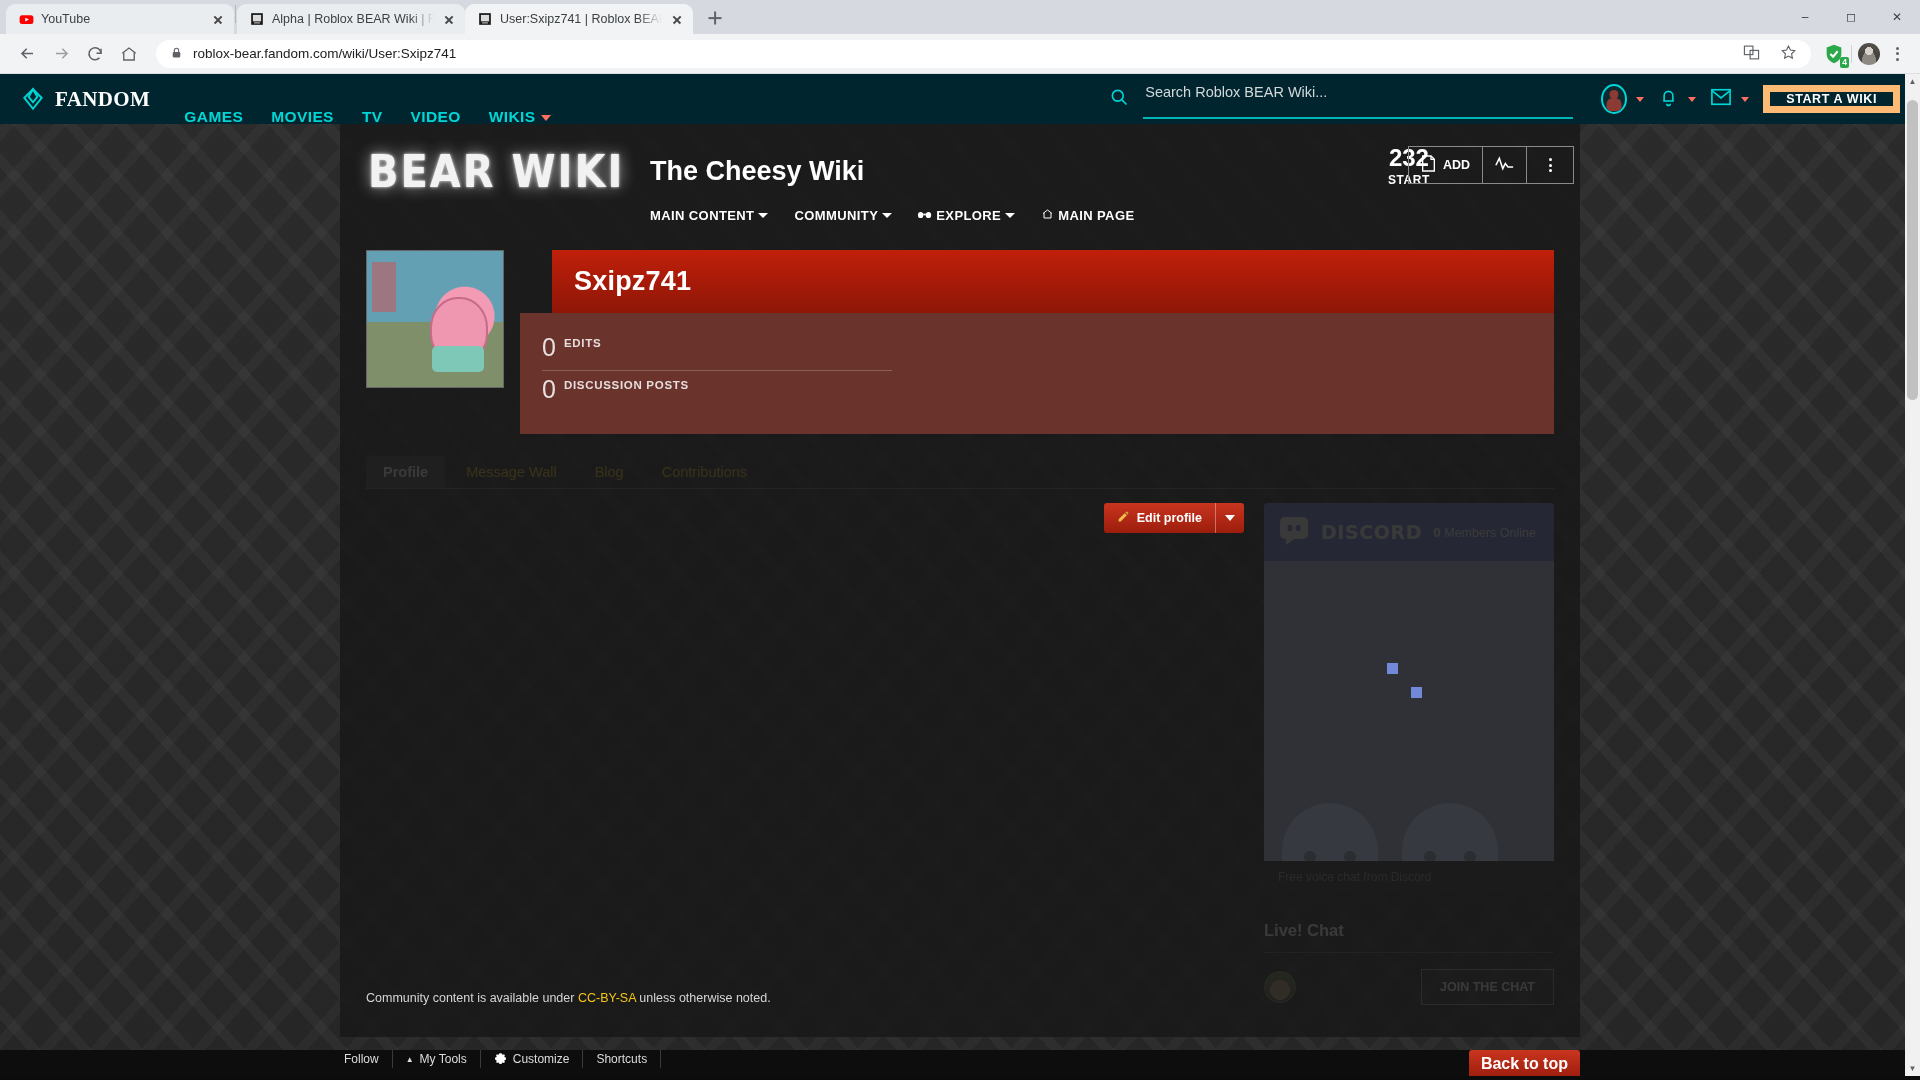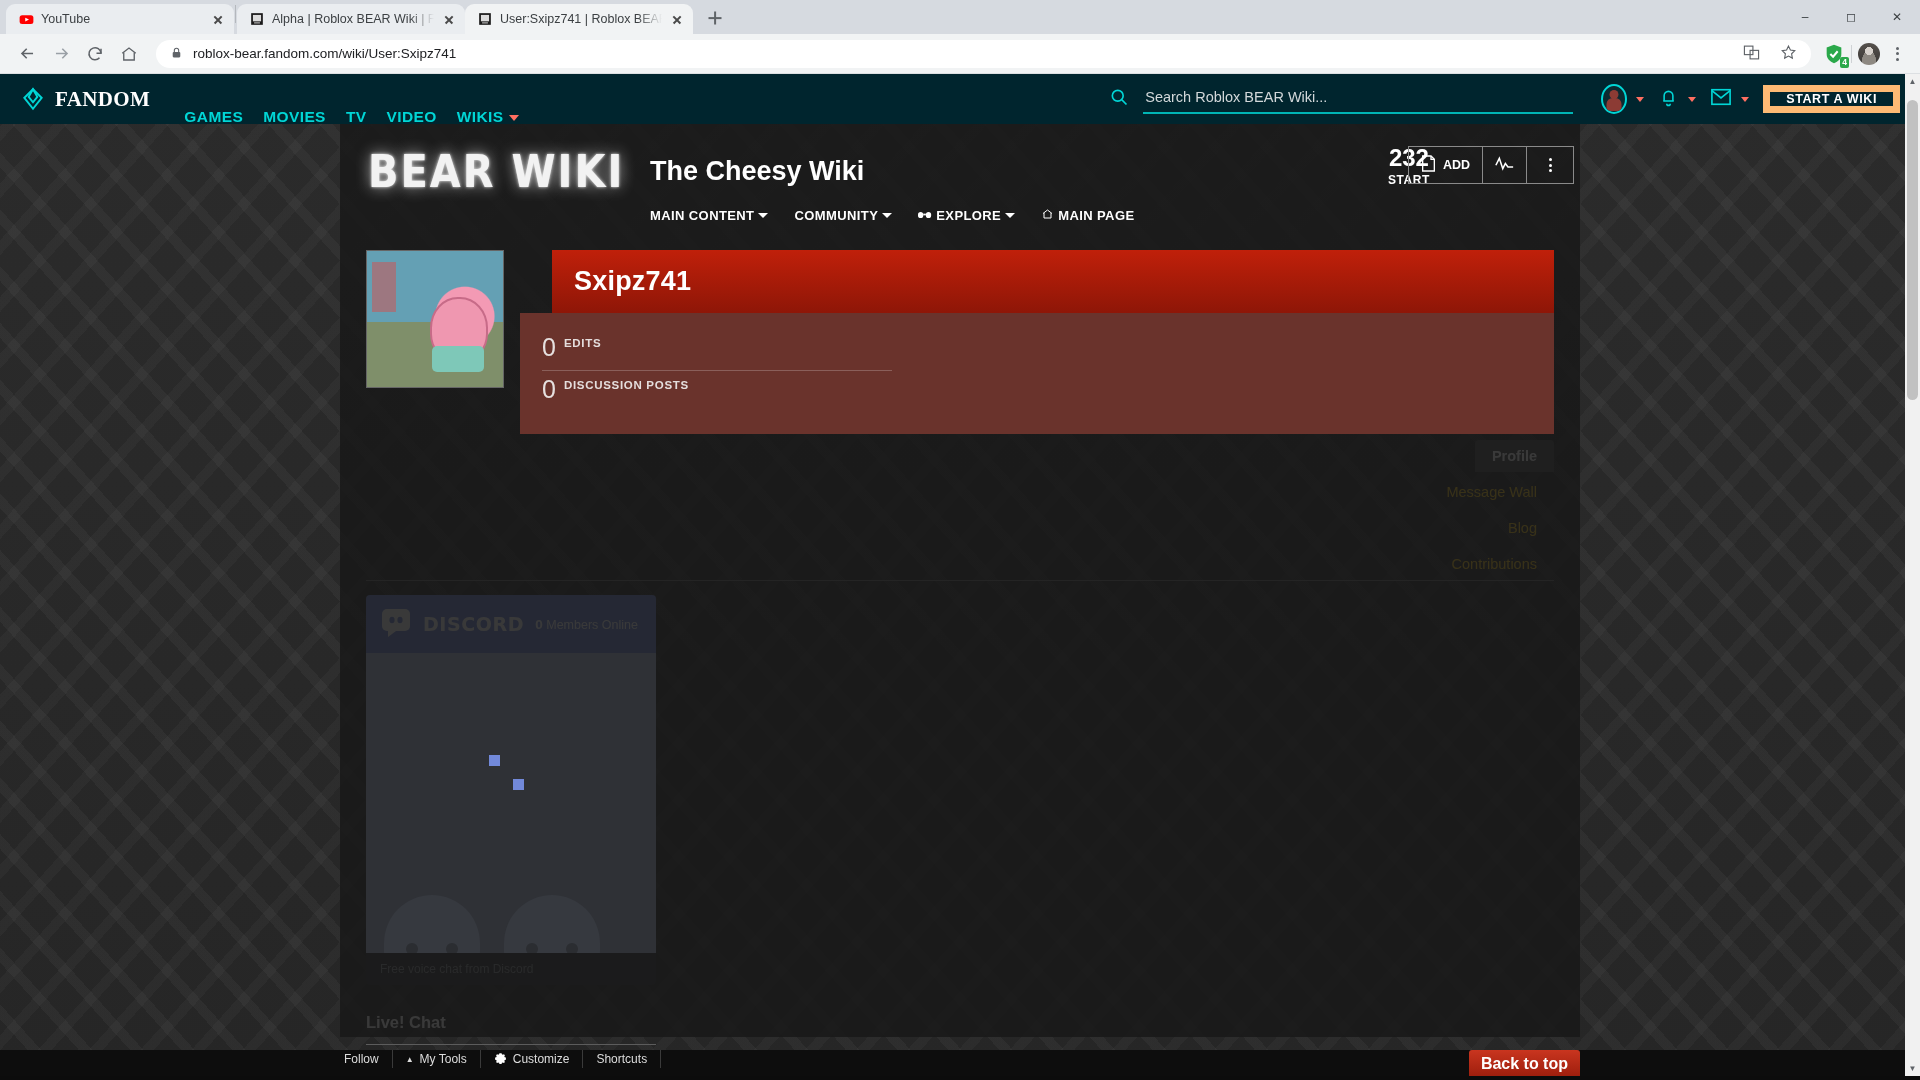--- a/index.html
+++ b/index.html
@@ -78,29 +78,29 @@
       repeating-linear-gradient(-48deg, rgba(255,255,255,.028) 0 10px, transparent 10px 38px),
       linear-gradient(#2b2b2b, #262626);
   }
 
   
   .fandom-bar {
     height: 50px; background: #00252e; display: flex; align-items: center;
     padding: 0 20px; position: relative; z-index: 5;
   }
   .fd-logo { display:flex; align-items:center; gap:9px; color:#fff; font-weight:bold; font-size:21px; letter-spacing:.4px; margin-right: 34px; font-family: Liberation Serif, serif;}
-  .fd-nav { display:flex; align-items:center; gap: 20px; margin-top: 36px; }
+  .fd-nav { display:flex; align-items:center; gap: 28px; margin-top: 36px; }
   .fd-link { color:#00d6d6; font-weight:bold; font-size:15.5px; letter-spacing:.4px; }
   .caret { width:0;height:0;border-left:5px solid transparent;border-right:5px solid transparent;border-top:6px solid #ff6f61; display:inline-block; margin-left:5px; vertical-align:middle;}
   .caret.sm { border-left-width:4px;border-right-width:4px;border-top-width:5px;}
   .fd-right { margin-left:auto; display:flex; align-items:center; gap: 14px;}
   .fd-search { display:flex; align-items:center; gap:14px; margin-right: 14px;}
   .fd-search-input {
     width: 430px; border: none; border-bottom: 2px solid #00b5b5; background: transparent;
-    color: #8b5cf6; font-size: 14.5px; padding: 4px 2px 7px; outline: none;
+    color: #8b5cf6; font-size: 14.5px; padding: 4px 2px 17px; outline: none;
     font-family: "Liberation Sans", sans-serif;
   }
   .fd-search-input::placeholder { color: #d2d8da; }
   .fd-ico-wrap { display:flex; align-items:center; gap:4px; }
   .fd-avatar { width: 26px; height: 30px; border-radius: 13px/15px; border:2px solid #00d6d6; background:#0b2a31; overflow:hidden; position:relative;}
   .fd-avatar::before { content:""; position:absolute; left:50%; top:4px; transform:translateX(-50%); width:9px;height:9px;border-radius:50%;background:#8c3b34;}
   .fd-avatar::after { content:""; position:absolute; left:50%; bottom:1px; transform:translateX(-50%); width:15px;height:13px;border-radius:6px 6px 0 0;background:#8c3b34;}
   .start-wiki {
     border: 7px solid #fdba74; color:#fff; font-weight:bold; font-size:12.5px;
     padding: 0 16px; letter-spacing:.6px; background:transparent;
@@ -148,21 +148,21 @@
     background: linear-gradient(#c0200a, #8e1607); padding: 16px 22px; color:#fff;margin-left:32px;
   }
   .ucard-name { font-size: 27px; font-weight: bold; letter-spacing:.2px; }
   .ucard-body { background: #6a332c; padding: 16px 22px 22px; }
   .stat { display:flex; align-items:flex-start; gap:8px; padding: 6px 0 10px;}
   .stat-num { font-size: 25px; color:#e6e0df; line-height:1;}
   .stat-lbl { font-size: 11.5px; color:#e5dedd; font-weight:bold; letter-spacing:.7px; margin-top:2px;}
   .stat-div { height:1px; background: rgba(255,255,255,.22); width: 350px; }
 
   
-  .ptabs { margin: 6px 26px 0; border-bottom: 1px solid #6d6d6d; display:flex; align-items:flex-end; gap: 4px; flex-direction: column;}
+  .ptabs { margin: 22px 26px 0; border-bottom: 1px solid #6d6d6d; display:flex; align-items:flex-end; gap: 4px;}
   .ptab { padding: 8px 17px; font-size: 14.5px; color:#f5c518; }
   .ptab.active { background: #4a4a4a; color:#fff; font-weight:bold; border-radius: 4px 4px 0 0;}
 
   
   .content-row { display:flex; padding: 14px 26px 0; gap: 20px;}
   .content-main { flex: 1; min-height: 330px; position: relative; }
   .edit-wrap { display:flex; justify-content:flex-end; }
   .edit-btn {
     background: linear-gradient(#c9351f,#9c1d0c); color:#fff; font-size:12.5px; font-weight:bold;
     padding: 7px 13px; display:flex; align-items:center; gap:7px; border-radius:3px 0 0 3px;
@@ -469,20 +469,38 @@
     </div>
 
     <div class="ptabs">
       <div class="ptab active">Profile</div>
       <div class="ptab">Message Wall</div>
       <div class="ptab">Blog</div>
       <div class="ptab">Contributions</div>
     </div>
 
     <div class="content-row">
+      <div class="content-main">
+        <div class="edit-wrap">
+          <div class="edit-btn">
+            <span><svg width="13" height="13" viewBox="0 0 24 24" fill="#f2c14e">
+                  <path d="M3 17.2V21h3.8L18 9.8l-3.8-3.8z"></path>
+                  <path d="M20.7 7.1a1.5 1.5 0 0 0 0-2.1l-1.7-1.7a1.5 1.5 0 0 0-2.1 0l-1.5 1.5 3.8 3.8z" fill="#d9a441"></path>
+                </svg></span>
+            <span>Edit profile</span>
+          </div>
+          <div class="edit-caret">
+            <i style="width:0;height:0;border-left:5px solid transparent;border-right:5px solid transparent;border-top:6px solid #fff;display:block"></i>
+          </div>
+        </div>
+
+        <div class="license">
+          <span>Community content is available under </span><a href="#">CC-BY-SA</a><span> unless otherwise noted.</span>
+        </div>
+      </div>
 
       <div class="rail">
         <div class="discord-card">
           <div class="discord-head">
             <span>
               <svg width="32" height="32" viewBox="0 0 32 32">
                   <rect x="2" y="3" width="28" height="22" rx="5" fill="#fff"></rect>
                   <path d="M8 25h8l-8 6z" fill="#fff"></path>
                   <ellipse cx="12" cy="14" rx="2.6" ry="3.2" fill="#7289da"></ellipse>
                   <ellipse cx="20" cy="14" rx="2.6" ry="3.2" fill="#7289da"></ellipse>

